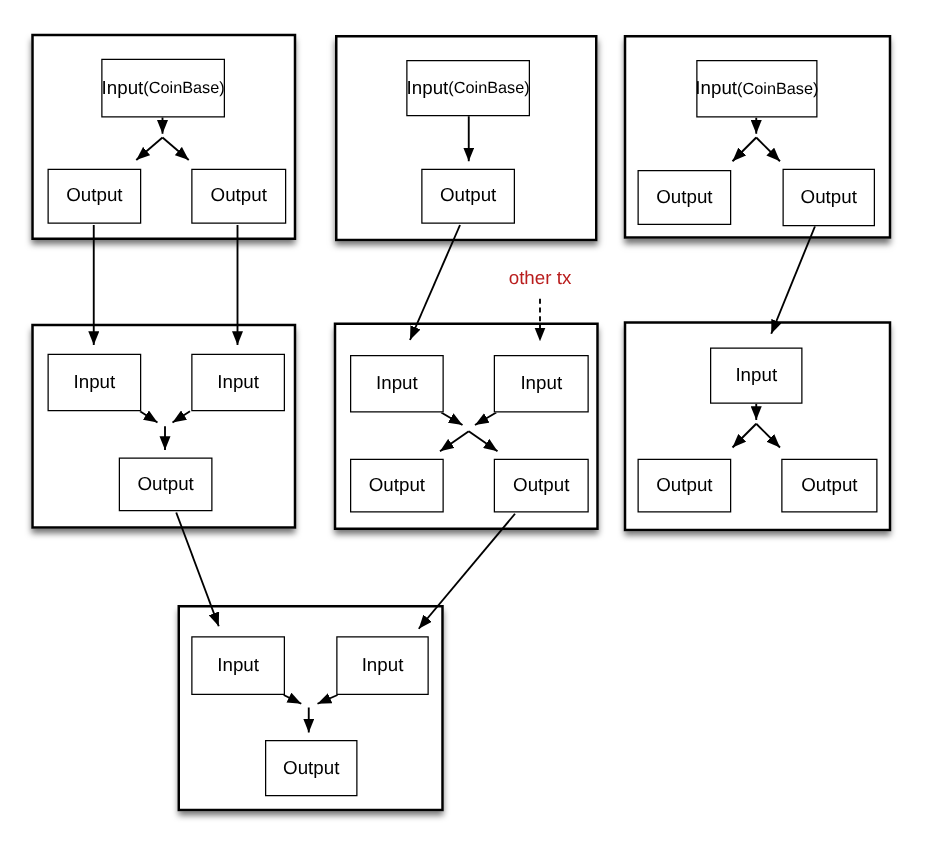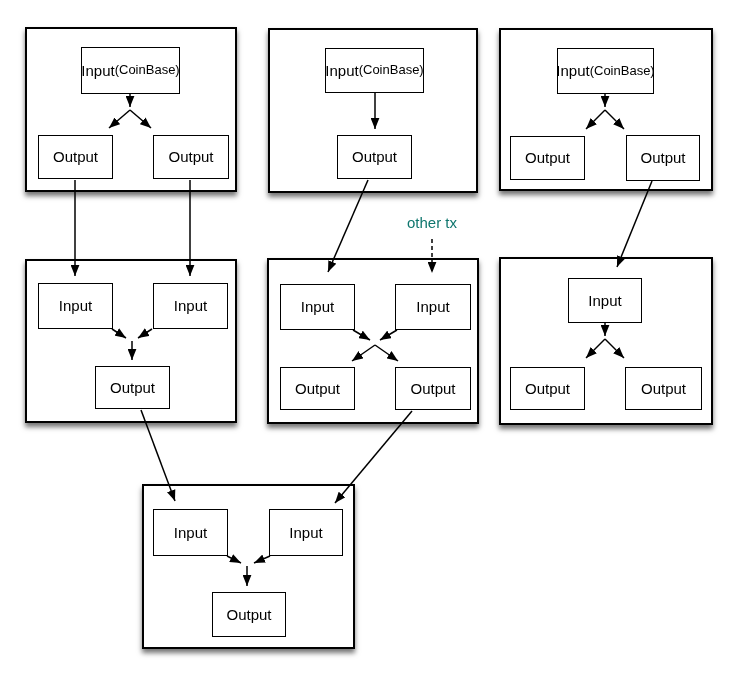--- a/index.html
+++ b/index.html
@@ -47,21 +47,21 @@
     z-index: 2;
     pointer-events: none;
   }
   #other-tx-label {
     position: absolute;
     left: 399px;
     top: 214px;
     width: 66px;
     text-align: center;
     font-size: 15px;
-    color: #0f766e;
+    color: #b91c1c;
     z-index: 3;
   }
 </style>
 </head>
 <body>
 
 <div id="canvas">
 
   <div class="tx" style="left:25px;top:27px;width:212px;height:165px;"></div>
   <div class="tx" style="left:268px;top:28px;width:210px;height:165px;"></div>

